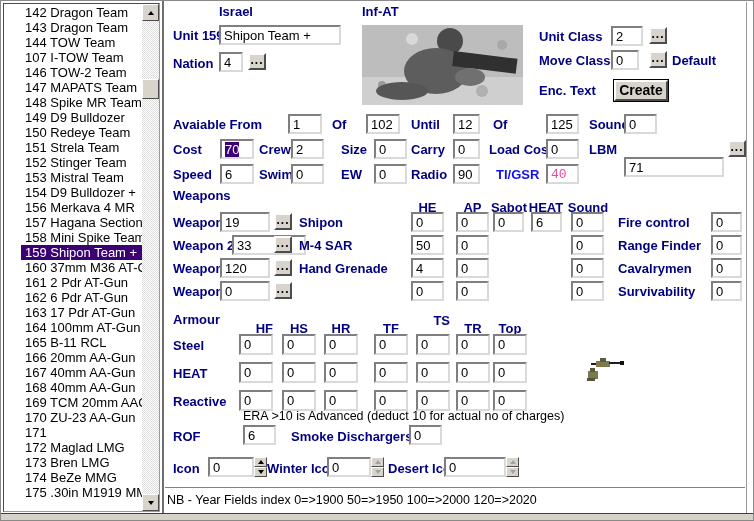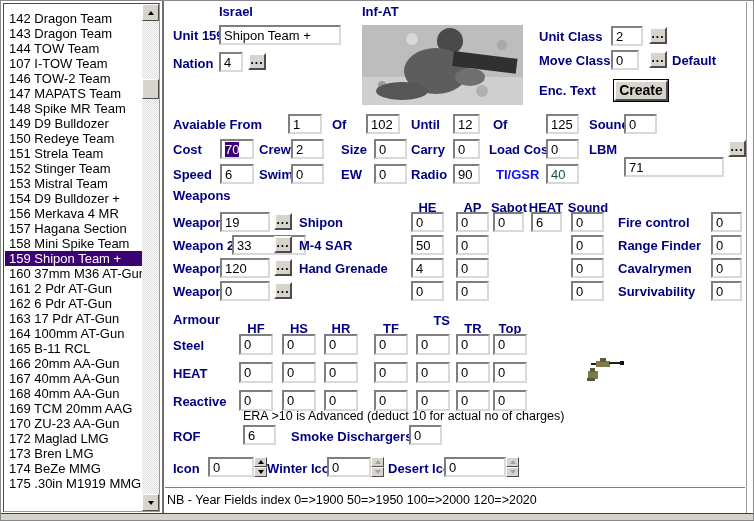--- a/index.html
+++ b/index.html
@@ -8,21 +8,21 @@
     position:relative; width:754px; height:521px; background:#fff;
     font-family:"Liberation Sans", sans-serif; overflow:hidden;
     border:1px solid #8a8a8a;
   }
   
   .listbox {
     position:absolute; left:2px; top:2px; width:157px; height:509px;
     background:#fff; border:1px solid #4a4a4a;
     border-right-color:#9a9a9a; border-bottom-color:#9a9a9a;
   }
-  .list-items { position:absolute; left:1px; top:7px; width:137px; height:505px; overflow:hidden; }
+  .list-items { position:absolute; left:1px; top:1px; width:137px; height:505px; overflow:hidden;padding-left:16px; }
   .list-item { height:15px; line-height:15px; font-size:13px; padding-left:4px; white-space:nowrap; color:#000; }
   .list-item.selected { background:#3a0074; color:#fff; }
   .scrollbar { position:absolute; right:0; top:0; width:17px; height:507px; }
   .sb-btn { position:absolute; left:0; width:17px; height:17px; background:#d8d4cc;
     border:1px solid; border-color:#ffffff #4c4c4c #4c4c4c #ffffff;
     display:flex; align-items:center; justify-content:center; }
   .sb-up { top:0; } .sb-down { bottom:0; }
   .sb-track { position:absolute; left:0; top:17px; bottom:17px; width:17px;
     background-color:#ffffff;
     background-image:conic-gradient(#dcdcdc 25%, transparent 0 50%, #dcdcdc 0 75%, transparent 0);
@@ -38,21 +38,21 @@
   .statusbar { position:absolute; left:0; top:512px; width:754px; height:9px;
     background:#d6d2ca; border-top:1px solid #3f3f3f; border-bottom:1px solid #3f3f3f; }
   
   .lbl { position:absolute; color:#000080; font-weight:bold; font-size:13px; white-space:nowrap; }
   .lbl.blue { color:#1111ee; }
   .note { position:absolute; color:#000; font-size:12.5px; white-space:nowrap; }
   .fld { position:absolute; height:20px; background:#fff;
     border:2px solid; border-color:#7f7f7f #d9d9d9 #d9d9d9 #7f7f7f;
     font-size:13px; color:#000; padding:1px 0 0 3px; white-space:nowrap; overflow:hidden; }
   .fld.h21 { height:21px; }
-  .fld.blue { color:#14532d; }
+  .fld.blue { color:#ec4899;font-family:Liberation Mono, monospace; }
   .fld .sel { background:#3a0074; color:#fff; }
   .ac { width:34px; }
   .btn { position:absolute; background:#d8d4cc;
     border:2px solid; border-color:#fdfdfd #4c4c4c #4c4c4c #fdfdfd;
     font-size:12px; color:#000; text-align:center; cursor:default; }
   .dots { width:18px; height:17px; line-height:10px; font-weight:bold; letter-spacing:1px; }
   .create { font-size:14px; font-weight:bold; line-height:16px; box-shadow:0 0 0 1px #000; }
   .spin { position:absolute; width:13px; height:20px; display:flex; flex-direction:column; }
   .sp { flex:1; background:#d8d4cc; border:1px solid; border-color:#fff #4c4c4c #4c4c4c #fff;
     display:flex; align-items:center; justify-content:center; }
@@ -91,20 +91,21 @@
         <div class="list-item">161 2 Pdr AT-Gun</div>
         <div class="list-item">162 6 Pdr AT-Gun</div>
         <div class="list-item">163 17 Pdr AT-Gun</div>
         <div class="list-item">164 100mm AT-Gun</div>
         <div class="list-item">165 B-11 RCL</div>
         <div class="list-item">166 20mm AA-Gun</div>
         <div class="list-item">167 40mm AA-Gun</div>
         <div class="list-item">168 40mm AA-Gun</div>
         <div class="list-item">169 TCM 20mm AAG</div>
         <div class="list-item">170 ZU-23 AA-Gun</div>
+        <div class="list-item">171</div>
         <div class="list-item">172 Maglad LMG</div>
         <div class="list-item">173 Bren LMG</div>
         <div class="list-item">174 BeZe MMG</div>
         <div class="list-item">175 .30in M1919 MMG</div>
       </div>
     <div class="scrollbar">
       <div class="sb-btn sb-up">
           <span class="tri-up"></span>
         </div>
       <div class="sb-track">
@@ -234,21 +235,21 @@
   <div class="lbl" style="left:617px;top:214px">Fire control</div>
   <div class="fld" style="left:710px;top:211px;width:31px"><span>0</span></div>
   <div class="lbl" style="left:617px;top:237px">Range Finder</div>
   <div class="fld" style="left:710px;top:234px;width:31px"><span>0</span></div>
   <div class="lbl" style="left:617px;top:260px">Cavalrymen</div>
   <div class="fld" style="left:710px;top:257px;width:31px"><span>0</span></div>
   <div class="lbl" style="left:617px;top:283px">Survivability</div>
   <div class="fld" style="left:710px;top:280px;width:31px"><span>0</span></div>
 
   <div class="lbl" style="left:172px;top:311px">Armour</div>
-  <div class="lbl" style="left:238px;top:320px;width:34px;text-align:center">HF</div>
+  <div class="lbl" style="left:238px;top:320px;width:34px;text-align:right">HF</div>
   <div class="lbl" style="left:281px;top:320px;width:34px;text-align:center">HS</div>
   <div class="lbl" style="left:323px;top:320px;width:34px;text-align:center">HR</div>
   <div class="lbl" style="left:373px;top:320px;width:34px;text-align:center">TF</div>
   <div class="lbl" style="left:415px;top:312px;width:34px;text-align:right">TS</div>
   <div class="lbl" style="left:455px;top:320px;width:34px;text-align:center">TR</div>
   <div class="lbl" style="left:490px;top:320px;width:38px;text-align:center">Top</div>
 
   <div class="lbl" style="left:172px;top:337px">Steel</div>
   <div class="fld h21 ac" style="left:238px;top:333px"><span>0</span></div>
   <div class="fld h21 ac" style="left:281px;top:333px"><span>0</span></div>

